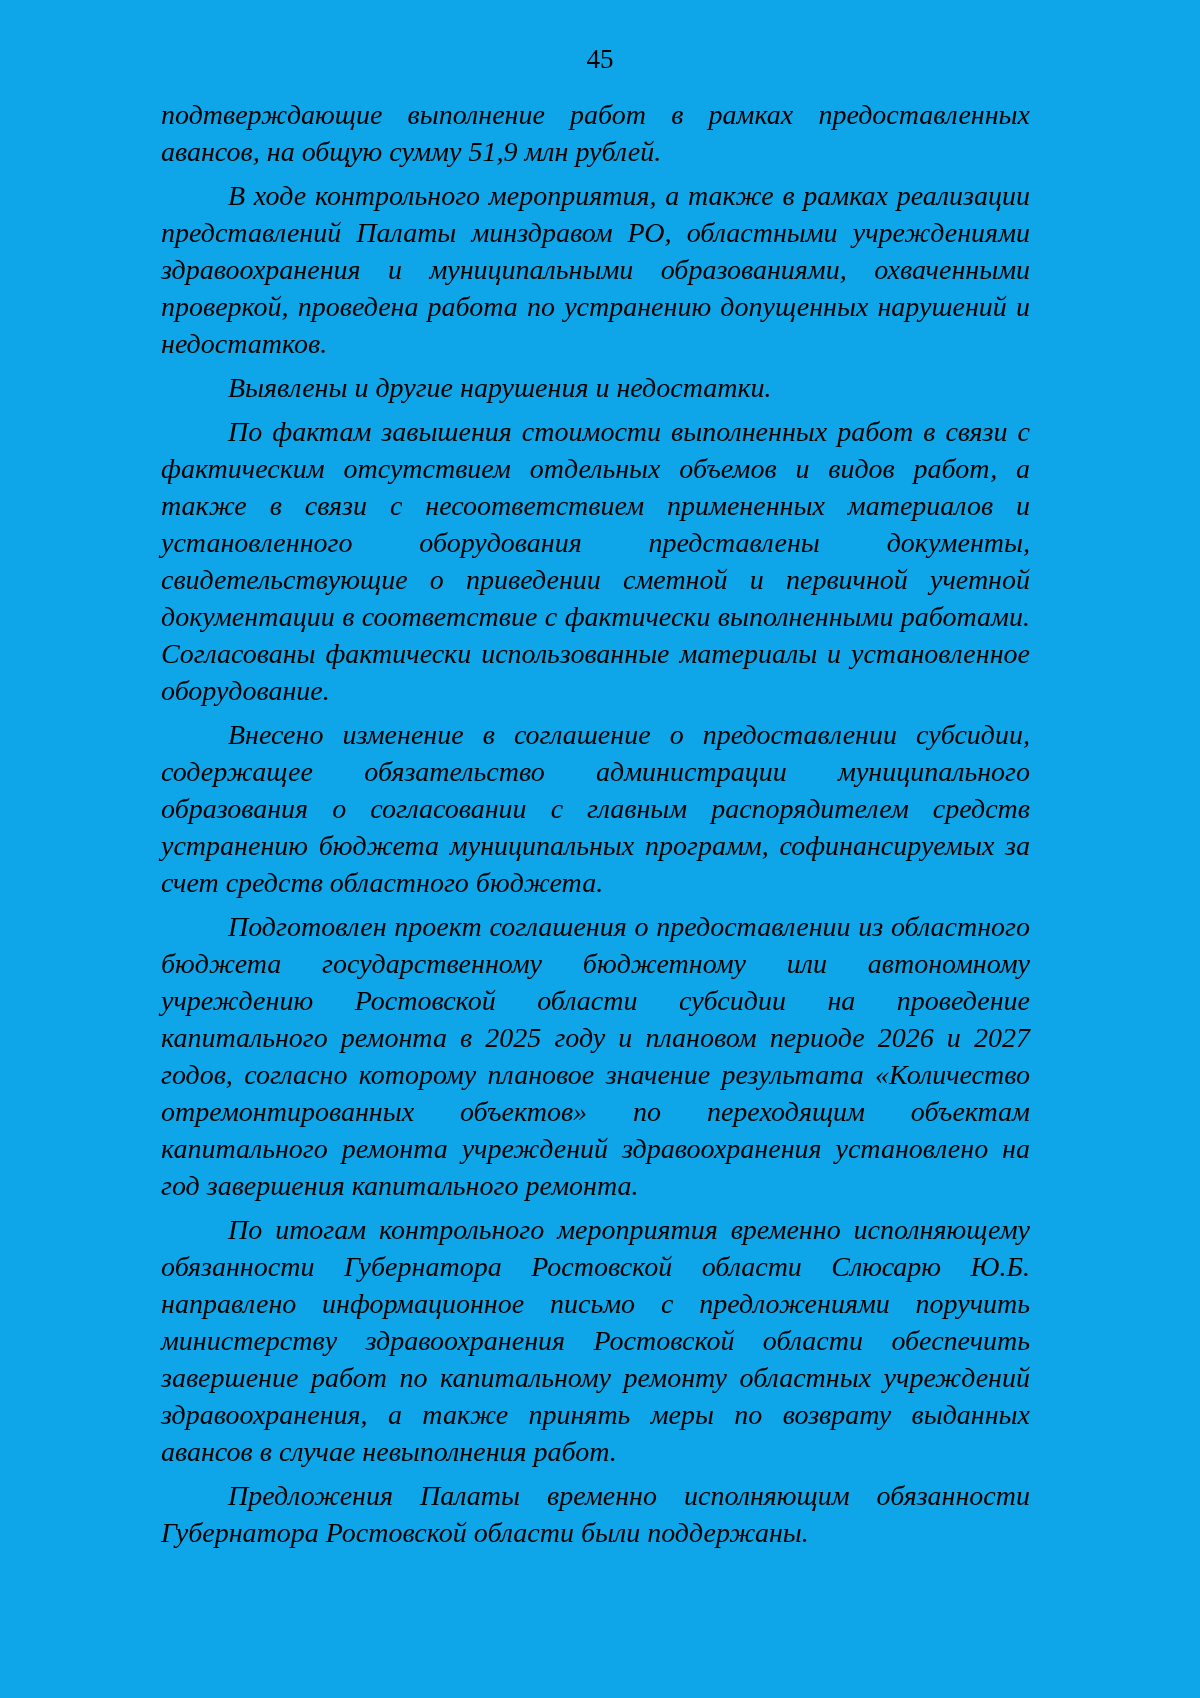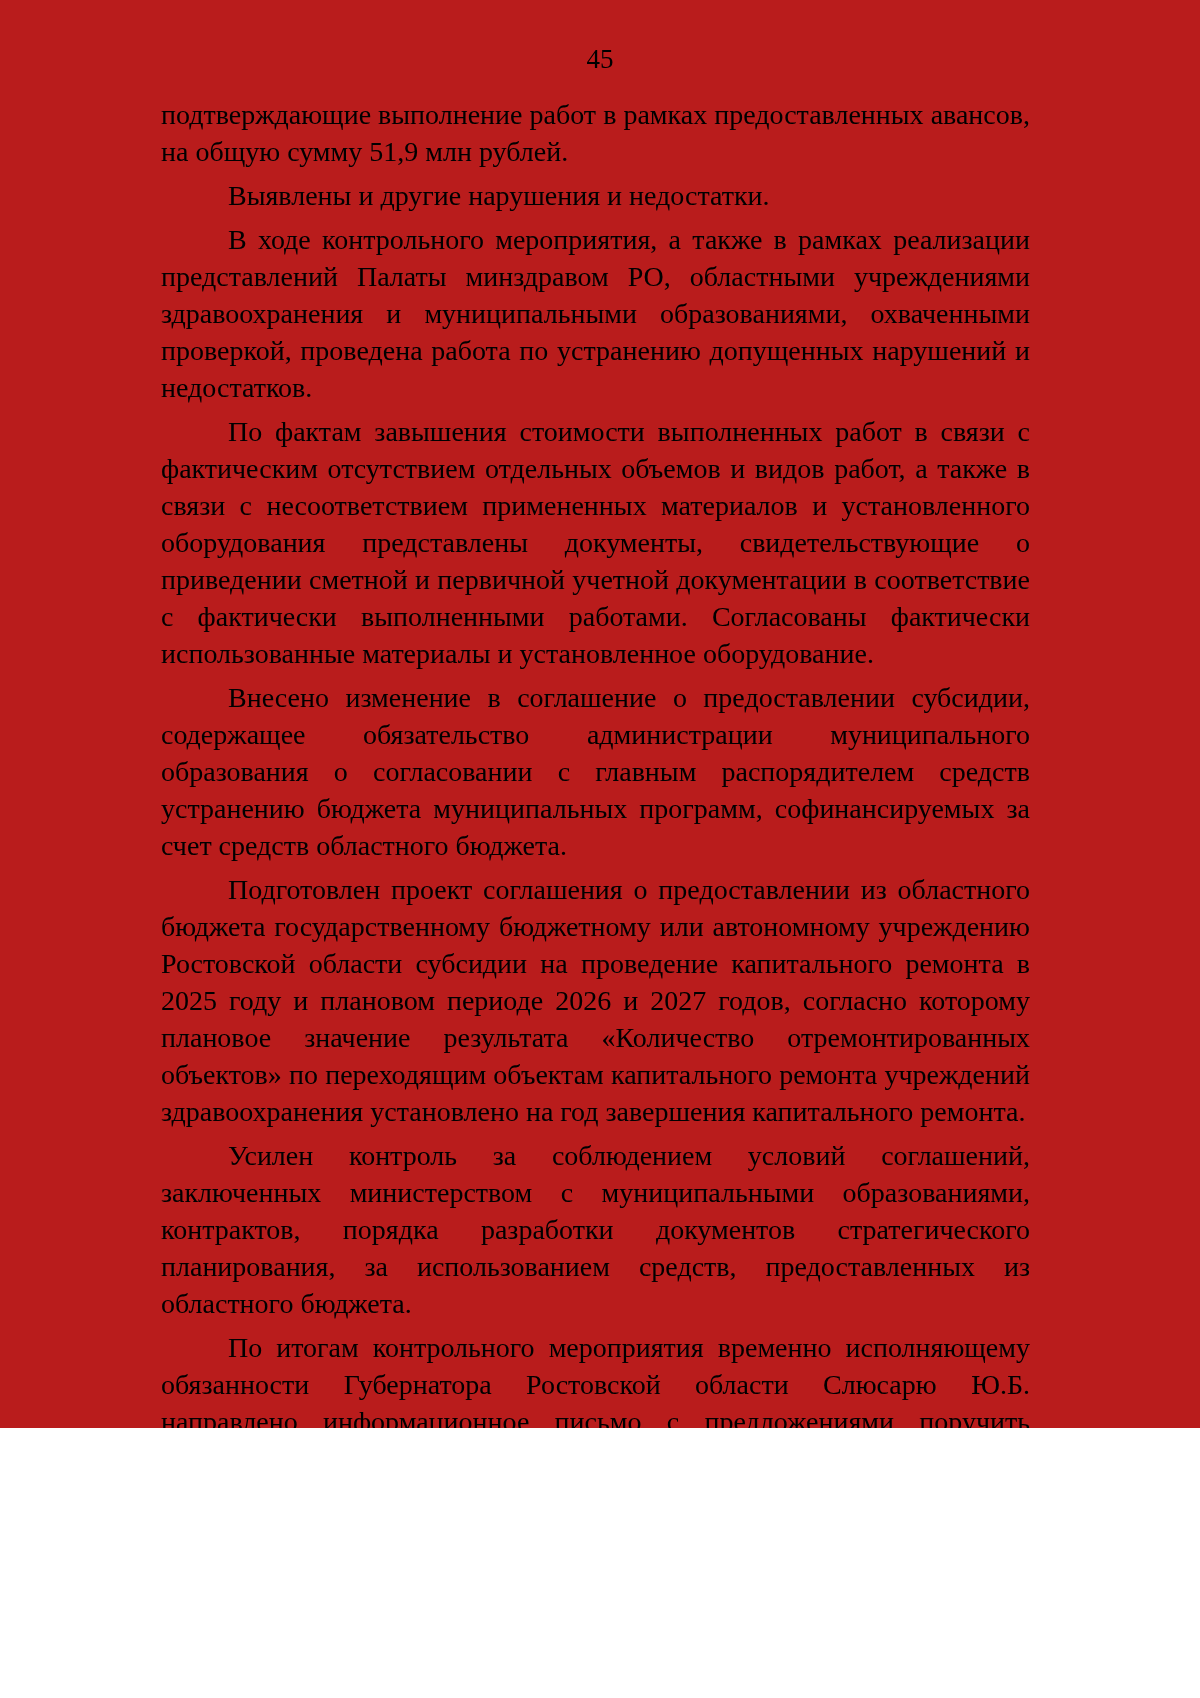--- a/index.html
+++ b/index.html
@@ -3,22 +3,22 @@
 <meta charset="utf-8">
 <style>
   html, body {
     margin: 0;
     padding: 0;
     background: #ffffff;
   }
   .page {
     position: relative;
     width: 1200px;
-    height: 1428px;
-    background: #b91c1c;
+    height: 1698px;
+    background: #0ea5e9;
     color: #000000;
     font-family: "Liberation Serif", "DejaVu Serif", serif;
     overflow: hidden;
     box-sizing: border-box;
   }
   .page-number {
     padding-top: 44px;
     text-align: center;
     font-size: 27px;
     line-height: 30px;
@@ -27,47 +27,47 @@
     margin: 22px 164px 0 161px;
     font-size: 28px;
     line-height: 37px;
     text-align: justify;
     hyphens: auto;
     -webkit-hyphens: auto;
   }
   .content p {
     margin: 0 6px 7px 0;
     text-indent: 67px;
+    font-style: italic;
   }
   .content p.no-indent {
     text-indent: 0;
   }
 </style>
 </head>
 <body>
 
 <div class="page">
 
   <div class="page-number">45</div>
 
   <div class="content">
 
     <p class="no-indent">подтверждающие выполнение работ в рамках предоставленных авансов, на общую сумму 51,9 млн рублей.</p>
 
+    <p>В ходе контрольного мероприятия, а также в рамках реализации представлений Палаты минздравом РО, областными учреждениями здравоохранения и муниципальными образованиями, охваченными проверкой, проведена работа по устранению допущенных нарушений и недостатков.</p>
+
     <p>Выявлены и другие нарушения и недостатки.</p>
-
-    <p>В ходе контрольного мероприятия, а также в рамках реализации представлений Палаты минздравом РО, областными учреждениями здравоохранения и муниципальными образованиями, охваченными проверкой, проведена работа по устранению допущенных нарушений и недостатков.</p>
 
     <p>По фактам завышения стоимости выполненных работ в связи с фактическим отсутствием отдельных объемов и видов работ, а также в связи с несоответствием примененных материалов и установленного оборудования представлены документы, свидетельствующие о приведении сметной и первичной учетной документации в соответствие с фактически выполненными работами. Согласованы фактически использованные материалы и установленное оборудование.</p>
 
     <p>Внесено изменение в соглашение о предоставлении субсидии, содержащее обязательство администрации муниципального образования о согласовании с главным распорядителем средств устранению бюджета муниципальных программ, софинансируемых за счет средств областного бюджета.</p>
 
     <p>Подготовлен проект соглашения о предоставлении из областного бюджета государственному бюджетному или автономному учреждению Ростовской области субсидии на проведение капитального ремонта в 2025 году и плановом периоде 2026 и 2027 годов, согласно которому плановое значение результата «Количество отремонтированных объектов» по переходящим объектам капитального ремонта учреждений здравоохранения установлено на год завершения капитального ремонта.</p>
 
-    <p>Усилен контроль за соблюдением условий соглашений, заключенных министерством с муниципальными образованиями, контрактов, порядка разработки документов стратегического планирования, за использованием средств, предоставленных из областного бюджета.</p>
 
 
     <p>По итогам контрольного мероприятия временно исполняющему обязанности Губернатора Ростовской области Слюсарю Ю.Б. направлено информационное письмо с предложениями поручить министерству здравоохранения Ростовской области обеспечить завершение работ по капитальному ремонту областных учреждений здравоохранения, а также принять меры по возврату выданных авансов в случае невыполнения работ.</p>
 
     <p>Предложения Палаты временно исполняющим обязанности Губернатора Ростовской области были поддержаны.</p>
 
   </div>
 
 </div>
 

